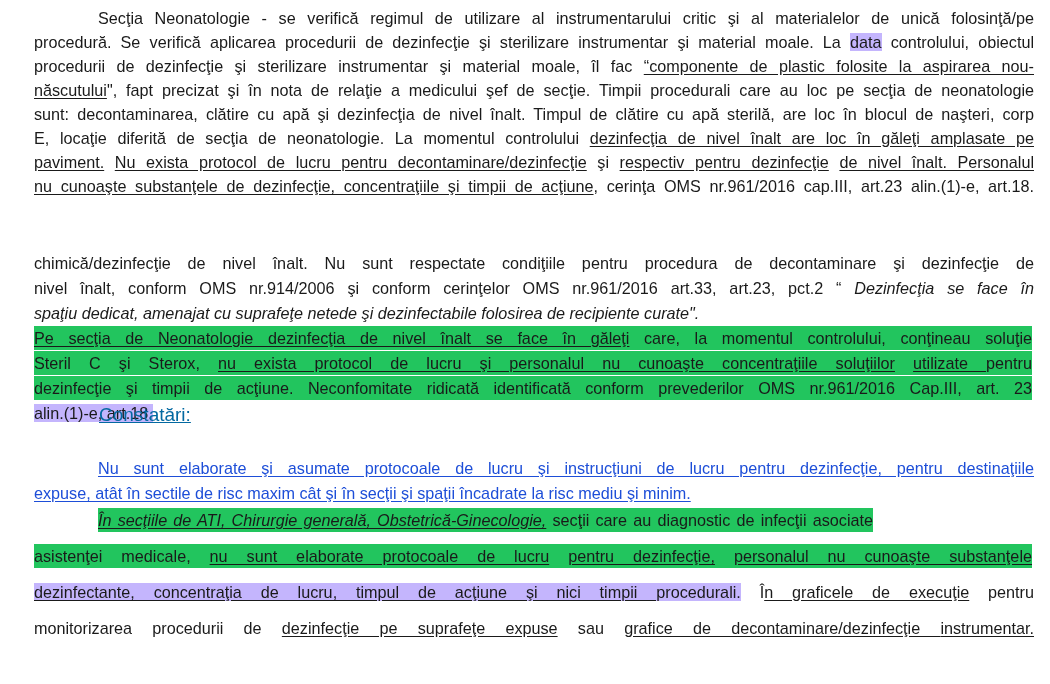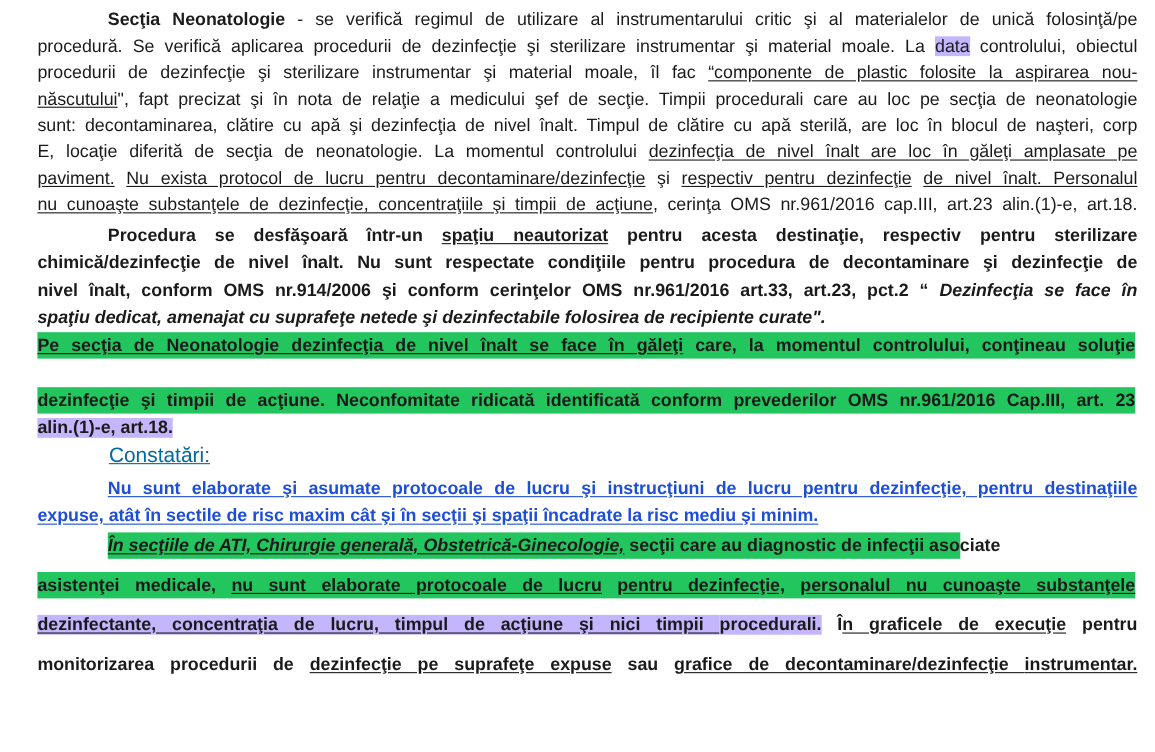--- a/index.html
+++ b/index.html
@@ -1,21 +1,21 @@
 <!DOCTYPE html>
 <html><head>
 <meta charset="utf-8">
 <style>
   html, body { margin: 0; padding: 0; background: #ffffff; }
   body { width: 1050px; height: 684px; overflow: hidden; font-family: "Liberation Sans", sans-serif; color: #1a1a1a; }
   .page { position: relative; width: 1050px; height: 684px; }
   .line { position: absolute; left: 34px; width: 1000px; white-space: nowrap; font-size: 16.2px; line-height: 24px; }
   .just { text-align: justify; text-align-last: justify; }
   .ind { left: 98px; width: 936px; }
-  .b { font-weight: bold; }
+  .b { font-weight: normal; margin-top: 24px; }
   .i { font-style: italic; }
   .u { text-decoration: underline; text-underline-offset: 2px; }
   .hl { background: #c4b5fd; }
   .hlblock { background: #22c55e; }
   .gray { color: #1d4ed8; }
   .heading { position: absolute; left: 99px; top: 458px; font-size: 19px; text-decoration: underline; color: #0369a1; }
 </style>
 </head>
 <body>
 
@@ -23,26 +23,26 @@
 
   <div class="line just ind" style="top:6px;"><span class="b">Secţia Neonatologie</span><span> - se verifică regimul de utilizare al instrumentarului critic şi al materialelor de unică folosinţă/pe</span></div>
   <div class="line just" style="top:30px;"><span>procedură. Se verifică aplicarea procedurii de dezinfecţie şi sterilizare instrumentar şi material moale. La </span><span class="hl">data</span><span> controlului, obiectul</span></div>
   <div class="line just" style="top:54px;"><span>procedurii de dezinfecţie şi sterilizare instrumentar şi material moale, îl fac </span><span class="u">“componente de plastic folosite la aspirarea nou-</span></div>
   <div class="line just" style="top:78px;"><span class="u">născutului</span><span>", fapt precizat şi în nota de relaţie a medicului şef de secţie. Timpii procedurali care au loc pe secţia de neonatologie</span></div>
   <div class="line just" style="top:102px;">sunt: decontaminarea, clătire cu apă şi dezinfecţia de nivel înalt. Timpul de clătire cu apă sterilă, are loc în blocul de naşteri, corp</div>
   <div class="line just" style="top:126px;"><span>E, locaţie diferită de secţia de neonatologie. La momentul controlului </span><span class="u">dezinfecţia de nivel înalt are loc în găleţi amplasate pe</span></div>
   <div class="line just" style="top:150px;"><span class="u">paviment.</span><span> </span><span class="u">Nu exista protocol de lucru pentru decontaminare/dezinfecţie</span><span> şi </span><span class="u">respectiv pentru dezinfecţie</span><span> </span><span class="u">de nivel înalt. Personalul</span></div>
   <div class="line just" style="top:174px;"><span class="u">nu cunoaşte substanţele de dezinfecţie, concentraţiile şi timpii de acţiune</span><span>, cerinţa OMS nr.961/2016 cap.III, art.23 alin.(1)-e, art.18.</span></div>
 
-  <div class="line just ind b" style="top:202px;"><span>Procedura se desfăşoară într-un </span><span class="u">spaţiu neautorizat</span><span> pentru acesta destinaţie, respectiv pentru sterilizare</span></div>
   <div class="line just b" style="top:227px;">chimică/dezinfecţie de nivel înalt. Nu sunt respectate condiţiile pentru procedura de decontaminare şi dezinfecţie de</div>
   <div class="line just b" style="top:252px;"><span>nivel înalt, conform OMS nr.914/2006 şi conform cerinţelor OMS nr.961/2016 art.33, art.23, pct.2 “ </span><span class="i">Dezinfecţia se face în</span></div>
   <div class="line b i" style="top:277px;">spaţiu dedicat, amenajat cu suprafeţe netede şi dezinfectabile folosirea de recipiente curate".</div>
 
   <div class="line just b hlblock" style="top:302px; left:34px; width:998px;"><span class="u">Pe secţia de Neonatologie dezinfecţia de nivel înalt se face în găleţi</span><span> care, la momentul controlului, conţineau soluţie</span></div>
+  <div class="line just b hlblock" style="top:327px; left:34px; width:998px;"><span>Steril C şi Sterox, </span><span class="u">nu exista protocol de lucru şi personalul nu cunoaşte concentraţiile soluţiilor</span><span> </span><span class="u">utilizate </span><span>pentru</span></div>
   <div class="line just b hlblock" style="top:352px; left:34px; width:998px;">dezinfecţie şi timpii de acţiune. Neconfomitate ridicată identificată conform prevederilor OMS nr.961/2016 Cap.III, art. 23</div>
   <div class="line b" style="top:377px; width:auto;"><span class="hl">alin.(1)-e, art.18.</span></div>
 
   <div class="heading" style="top:404px;">Constatări:</div>
 
   <div class="line just ind b u gray" style="top:432px;">Nu sunt elaborate şi asumate protocoale de lucru şi instrucţiuni de lucru pentru dezinfecţie, pentru destinaţiile</div>
   <div class="line b gray" style="top:457px;"><span class="u">expuse, atât în sectile de risc maxim cât şi în secţii şi spaţii încadrate la risc mediu şi minim.</span></div>
 
   <div class="line just ind b hlblock" style="top:484px; left:98px; width:775px;"><span class="i u">În secţiile de ATI, Chirurgie generală, Obstetrică-Ginecologie,</span><span> secţii care au diagnostic de infecţii asociate</span></div>
   <div class="line just b hlblock" style="top:520px; width:998px;"><span>asistenţei medicale, </span><span class="u">nu sunt elaborate protocoale de lucru</span><span> </span><span class="u">pentru dezinfecţie,</span><span> </span><span class="u">personalul nu cunoaşte substanţele</span></div>

